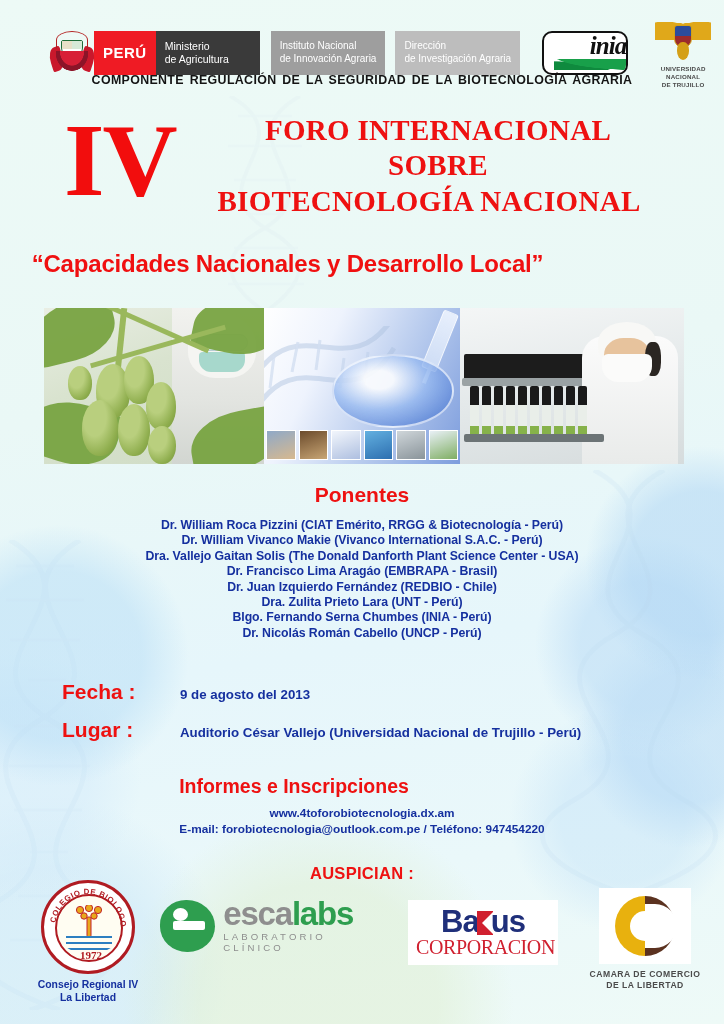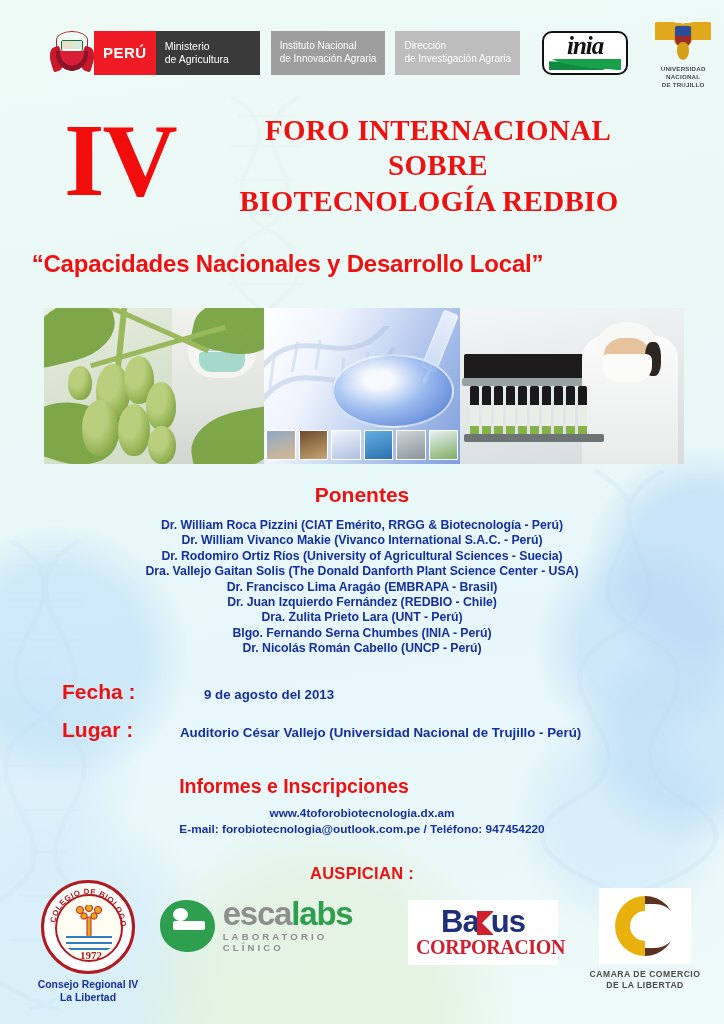--- a/index.html
+++ b/index.html
@@ -88,21 +88,21 @@
     font-size:10px; line-height:12.5px;
   }
   .lg-dir {
     background:#bdbdbd; color:#fff; height:44px; padding:0 9px; margin-left:10px;
     display:flex; flex-direction:column; justify-content:center;
     font-size:10px; line-height:12.5px;
   }
   .lg-inia {
     margin-left:22px; width:86px; height:44px; background:#fff;
     border:2.4px solid #111; border-radius:10px;
-    display:flex; flex-direction:column; align-items:center; justify-content:center;
+    display:flex; flex-direction:column; align-items:flex-end; justify-content:center;
     position:relative; overflow:hidden;
   }
   .lg-inia .word {
     font-family:"Liberation Serif", serif; font-style:italic; font-weight:bold;
     font-size:25px; line-height:24px; color:#111; letter-spacing:-1px;
     margin-top:-2px;
   }
   .lg-inia .swoosh {
     width:72px; height:11px; margin-top:1px;
     background:
@@ -212,21 +212,21 @@
     font-size:21px; font-weight:bold; color:#ee1111;
   }
   .ponentes-list {
     position:absolute; left:0; top:518px; width:724px; text-align:center;
     color:#15309f; font-size:12.3px; font-weight:bold; line-height:15.4px;
     letter-spacing:-.05px;
   }
 
   
   .kv { position:absolute; left:62px; display:flex; align-items:baseline; }
-  .kv.fecha { top:680px;gap:24px; }
+  .kv.fecha { top:680px; }
   .kv.lugar { top:718px; }
   .kv .k {
     font-size:21px; font-weight:bold; color:#ee1111; width:118px;
   }
   .kv .v {
     font-size:13.3px; font-weight:bold; color:#15309f;
   }
 
   
   .informes-h {
@@ -277,31 +277,31 @@
   .esca-mark .e-out {
     position:absolute; inset:0; background:#2e9e4f;
     border-radius:48% 52% 50% 50%;
   }
   .esca-mark .e-bar { position:absolute; left:13px; top:21px; width:32px; height:9px; background:#fff; border-radius:2px; }
   .esca-mark .e-hole { position:absolute; left:13px; top:8px; width:15px; height:13px; background:#fff; border-radius:50%; }
   .esca-word { margin-left:8px; }
   .esca-word .w1 { font-size:33px; font-weight:bold; line-height:32px; letter-spacing:-1.2px; }
   .esca-word .w1 .gray { color:#8e8e8e; }
   .esca-word .w1 .green { color:#2e9e4f;margin-top:16px; }
-  .esca-word .w2 { font-size:9.6px; color:#8e8e8e; letter-spacing:3.1px; margin-top:1px;font-weight:bold; }
+  .esca-word .w2 { font-size:9.6px; color:#8e8e8e; letter-spacing:3.1px; margin-top:1px; }
 
   .sp-backus { position:absolute; left:408px; top:20px; width:150px; background:#fff; padding:6px 8px 7px; text-align:center; }
   .bk1 { font-size:31px; font-weight:bold; color:#1f2f7a; line-height:31px; letter-spacing:-1px; position:relative; }
   .bk1 .swoop {
     display:inline-block; width:16px; height:24px; vertical-align:-3px;
     background:linear-gradient(135deg, #d0202f 42%, transparent 43%),
                linear-gradient(45deg, #d0202f 42%, transparent 43%);
     margin:0 -2px;
   }
-  .bk2 { font-family:"Liberation Serif", serif; font-size:20px; color:#d0202f; line-height:21px; letter-spacing:-.4px;font-weight:bold; }
+  .bk2 { font-family:"Liberation Serif", serif; font-size:20px; color:#d0202f; line-height:21px; letter-spacing:-.4px; }
 
   .sp-camara { position:absolute; left:580px; top:8px; width:130px; text-align:center; }
   .cam-box { width:92px; height:76px; margin:0 auto; background:#fff; position:relative; }
   .cam-c {
     position:absolute; left:16px; top:8px; width:60px; height:60px; border-radius:50%;
     background:conic-gradient(from 180deg, #e8b10e 0 50%, #5b3220 50% 100%);
   }
   .cam-hole { position:absolute; left:31px; top:23px; width:30px; height:30px; border-radius:50%; background:#fff; }
   .cam-mouth { position:absolute; left:46px; top:16px; width:32px; height:44px; background:#fff; border-radius:0 22px 22px 0; }
   .cam-cap { margin-top:5px; font-size:8.6px; font-weight:bold; color:#4b4b4b; line-height:11px; letter-spacing:.5px; }
@@ -391,28 +391,29 @@
           <div class="unt-shield"></div>
           <div class="unt-bird"></div>
         </div>
         <div class="unt-text">
           <div>UNIVERSIDAD NACIONAL</div>
           <div>DE TRUJILLO</div>
         </div>
       </div>
     </div>
 
+    <div class="component-line">COMPONENTE REGULACIÓN DE LA SEGURIDAD DE LA BIOTECNOLOGÍA AGRARIA</div>
   </div>
 
   <div class="title-block">
     <div class="roman">IV</div>
     <div class="t-lines">
       <div class="t1">FORO INTERNACIONAL</div>
       <div class="t2">SOBRE</div>
-      <div class="t3">BIOTECNOLOGÍA REDBIO</div>
+      <div class="t3">BIOTECNOLOGÍA NACIONAL</div>
     </div>
     <div class="subtitle">“Capacidades Nacionales y Desarrollo Local”</div>
   </div>
 
   <div class="strip">
 
     <div class="ph ph1">
       <div class="p1-bg"></div>
       <div class="worker1-suit"></div>
       <div class="worker1-hood"></div>
@@ -482,21 +483,20 @@
       <div class="tube" style="left:106px;top:78px;height:56px"></div>
       <div class="tube" style="left:118px;top:78px;height:56px"></div>
       <div class="rackrow" style="left:4px;top:126px;width:140px;height:8px;background:#6c7476;"></div>
     </div>
   </div>
 
   <div class="ponentes-h">Ponentes</div>
   <div class="ponentes-list">
     <div>Dr. William Roca Pizzini (CIAT Emérito, RRGG &amp; Biotecnología - Perú)</div>
     <div>Dr. William Vivanco Makie (Vivanco International S.A.C. - Perú)</div>
-    <div>Dr. Rodomiro Ortiz Ríos (University of Agricultural Sciences - Suecia)</div>
     <div>Dra. Vallejo Gaitan Solis (The Donald Danforth Plant Science Center - USA)</div>
     <div>Dr. Francisco Lima Aragáo (EMBRAPA - Brasil)</div>
     <div>Dr. Juan Izquierdo Fernández (REDBIO - Chile)</div>
     <div>Dra. Zulita Prieto Lara (UNT - Perú)</div>
     <div>Blgo. Fernando Serna Chumbes (INIA - Perú)</div>
     <div>Dr. Nicolás Román Cabello (UNCP - Perú)</div>
   </div>
 
   <div class="kv fecha">
     <div class="k">Fecha :</div>

